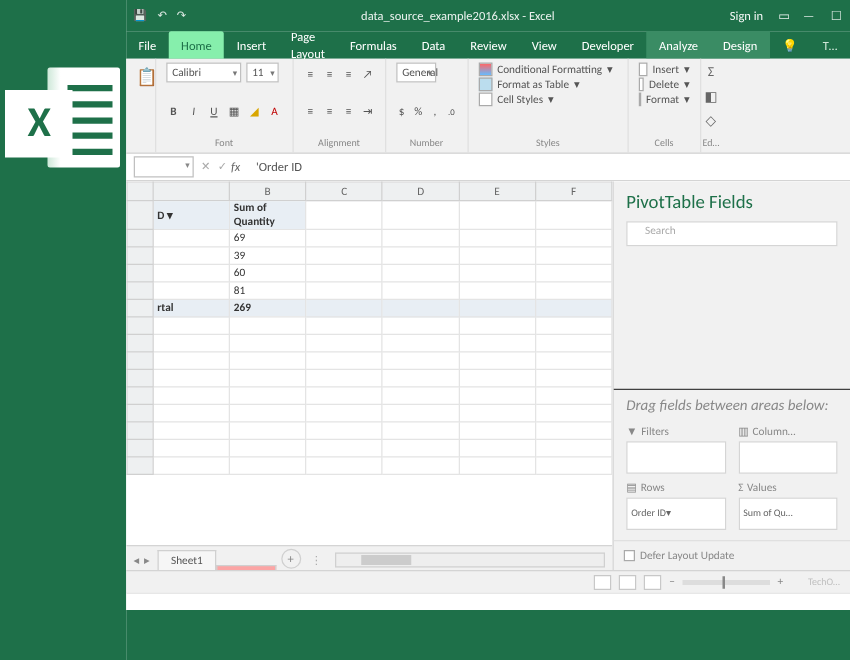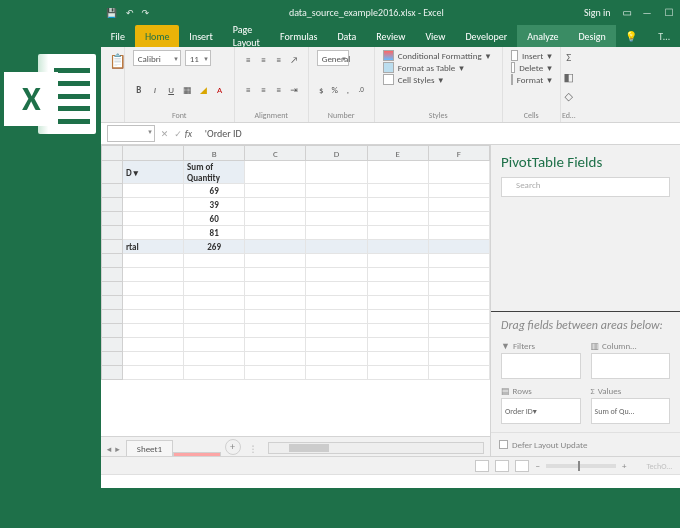--- a/index.html
+++ b/index.html
@@ -17,21 +17,21 @@
   .titlebar .qat span { opacity: .85; font-size: 9px; }
   .titlebar .doc { flex: 1; text-align: center; opacity: .9; filter: blur(.3px); }
   .titlebar .winbtns { display: flex; padding-right: 4px; gap: 10px; }
   .titlebar .winbtns span { font-size: 10px; opacity: .9; }
   .signin { padding: 0 12px; font-size: 10px; opacity: .95; }
   .winctrl { display: flex; }
   .winctrl span { width: 22px; text-align: center; font-size: 10px; opacity: .8; }
 
   .tabs { height: 22px; display: flex; background: #1e7049; color: #fff; font-size: 10px; }
   .tab { padding: 0 10px; display: flex; align-items: center; cursor: pointer; }
-  .tab.active { background: #eab308; color: #1e7049; border-radius: 2px 2px 0 0; }
+  .tab.active { background: #86efac; color: #1e7049; border-radius: 2px 2px 0 0; }
   .tab.ctx { background: #3a8c64; }
   .tab.tell { color: #cfe6d8; font-size: 10px; }
 
   .ribbon { height: 76px; background: #f1f1f1; border-bottom: 1px solid #d4d4d4; display: flex; font-size: 9px; color: #555; filter: blur(.25px); }
   .group { border-right: 1px solid #e0e0e0; padding: 3px 8px 0; display: flex; flex-direction: column; justify-content: space-between; }
   .group-label { text-align: center; color: #888; font-size: 8px; padding-bottom: 2px; }
   .font-top { display: flex; align-items: center; gap: 4px; }
   .combo { background: #fff; border: 1px solid #c0c0c0; height: 16px; padding: 0 10px 0 4px; display: flex; align-items: center; font-size: 9px; position: relative; }
   .combo::after { content: "▾"; position: absolute; right: 2px; font-size: 7px; color: #777; }
   .btnrow { display: flex; gap: 4px; align-items: center; margin-top: 2px; }
@@ -53,21 +53,21 @@
 
   .workzone { flex: 1; display: flex; overflow: hidden; background: #fff; }
   .sheet { flex: 1; display: flex; flex-direction: column; overflow: hidden; }
   .sheet-grid { flex: 1; overflow: hidden; position: relative; }
   table.cells { border-collapse: collapse; font-size: 9px; color: #333; width: 100%; }
   table.cells th { background: #eef0f1; border: 1px solid #d0d0d0; font-weight: 400; color: #666; height: 15px; }
   table.cells th.col { width: 52px; }
   table.cells td { border: 1px solid #e4e4e4; height: 14px; padding: 0 3px; }
   table.cells td.rh { background: #eef0f1; text-align: center; width: 18px; color: #777; border-color: #d0d0d0; }
   .pvhead { background: #e8eef4; font-weight: bold; filter: blur(.3px); }
-  .num { text-align: center; filter: blur(.35px); font-weight: bold; }
+  .num { text-align: left; filter: blur(.35px); }
   .blurtxt { filter: blur(.35px); }
 
   .pane { width: 190px; border-left: 1px solid #d4d4d4; background: #f1f1f1; display: flex; flex-direction: column; font-size: 10px; color: #555; }
   .pane-title { font-size: 15px; color: #1e7049; padding: 8px 10px 4px; }
   .pane-sub { padding: 4px 10px 4px; font-size: 9px; color: #888; border-top: 1px solid #e0e0e0; }
   .pane-search { margin: 2px 10px 6px; height: 20px; background: #fff; border: 1px solid #d5d5d5; padding: 1px 14px; font-size: 9px; color: #aaa; }
   .field-list { flex: 1; }
   .pane-drag { padding: 6px 10px 4px; border-top: 1px solid #404040; font-size: 12px; color: #888; font-style: italic; }
   .drop-grid { display: grid; grid-template-columns: 1fr 1fr; gap: 6px 10px; padding: 4px 10px 8px; }
   .drop { display: flex; flex-direction: column; gap: 2px; }
@@ -146,21 +146,21 @@
     <div class="tab tell">T…</div>
   </div>
 
   <div class="ribbon">
     <div class="group" style="width:24px">
        <div class="ibtn" style="width:18px;height:22px;font-size:14px">📋</div>
        <div class="group-label">&nbsp;</div>
     </div>
     <div class="group" style="width:110px">
        <div class="font-top">
-         <div class="combo" style="width:48px">Calibri</div>
+         <div class="combo" style="width:60px">Calibri</div>
          <div class="combo" style="width:26px">11</div>
        </div>
        <div class="btnrow">
          <span class="ibtn">
             <b>B</b>
           </span>
          <span class="ibtn">
             <i>I</i>
           </span>
          <span class="ibtn">

